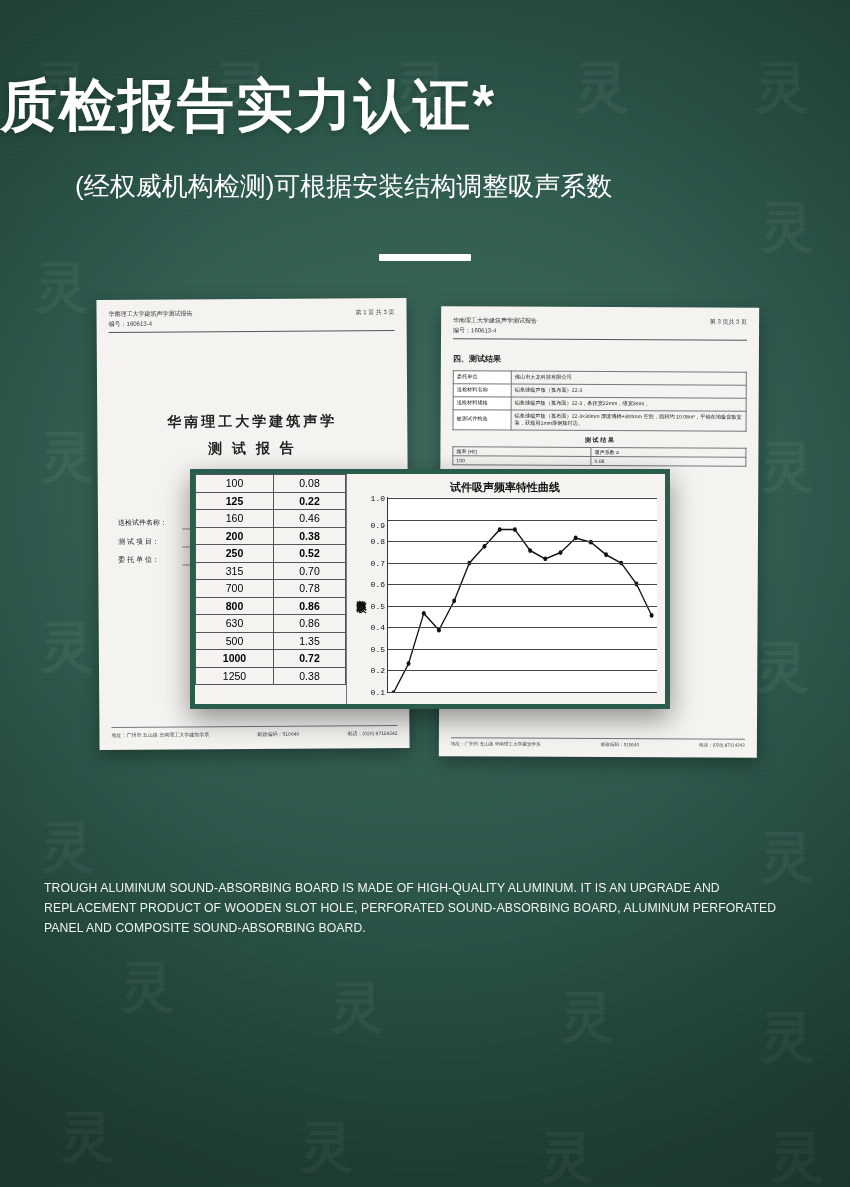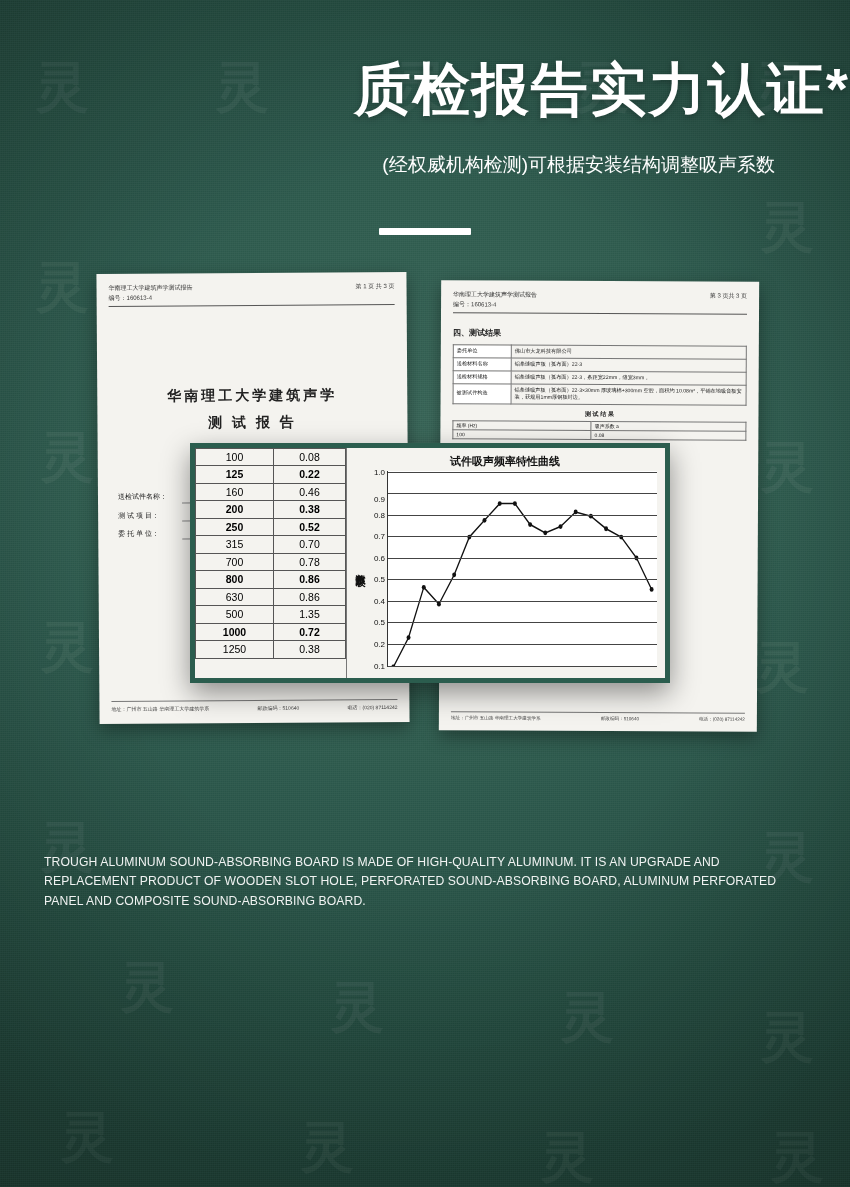--- a/index.html
+++ b/index.html
@@ -33,31 +33,31 @@
     position:absolute;
     font-family: "DejaVu Sans", sans-serif;
     font-weight: bold;
     color: rgba(255,255,255,0.055);
     font-size: 54px;
     line-height: 1;
     user-select:none;
   }
 
   
-  .header { position: relative; z-index: 4; text-align: right; padding-top: 52px; }
+  .header { position: relative; z-index: 4; text-align: left; padding-top: 68px; }
   .title {
     color: #ffffff;
     font-size: 57px;
     font-weight: bold;
     letter-spacing: 2px;
     text-shadow: 0 2px 6px rgba(0,0,0,0.25);
   }
   .subtitle {
     color: #ffffff;
-    font-size: 19px;
+    font-size: 26px;
     line-height: 1.5;
     margin-top: 22px;
     font-weight: normal;
     max-width: 700px;
     margin-left: auto; margin-right: auto;
   }
   .divider {
     width: 92px; height: 7px; background: #ffffff;
     margin: 48px auto 0;
     border-radius: 1px;
@@ -119,21 +119,21 @@
     box-shadow: 0 10px 26px rgba(0,0,0,0.42);
     display:flex;
     z-index: 6;
   }
   .coef-table { width: 152px; border-right: 1px solid #777; }
   .coef-table table { width:100%; border-collapse: collapse; font-size: 10.5px; }
   .coef-table td { border: 1px solid #555; padding: 1.5px 0; text-align:center; height: 17.5px; }
   .coef-table td.freq { width: 52%; }
   .coef-table tr.bold td { font-weight: bold; }
 
-  .chart-area { flex:1; position:relative; padding: 6px 8px 10px 6px; }
+  .chart-area { flex:1; position:relative; padding: 6px 8px 10px 6px; font-family: Liberation Mono, monospace; }
   .chart-title { text-align:center; font-size: 11px; font-weight:bold; color:#111; margin-bottom: 2px; }
   .plot-wrap { display:flex; height: 196px; }
   .y-axis-label {
     writing-mode: vertical-rl; text-orientation: upright;
     font-size: 10px; font-weight:bold; color:#111;
     display:flex; align-items:center; justify-content:center; width: 14px;
     letter-spacing: -1px;
   }
   .y-ticks { width: 20px; position:relative; font-size: 8px; color:#111; }
   .y-ticks span { position:absolute; right: 2px; transform: translateY(-50%); }

